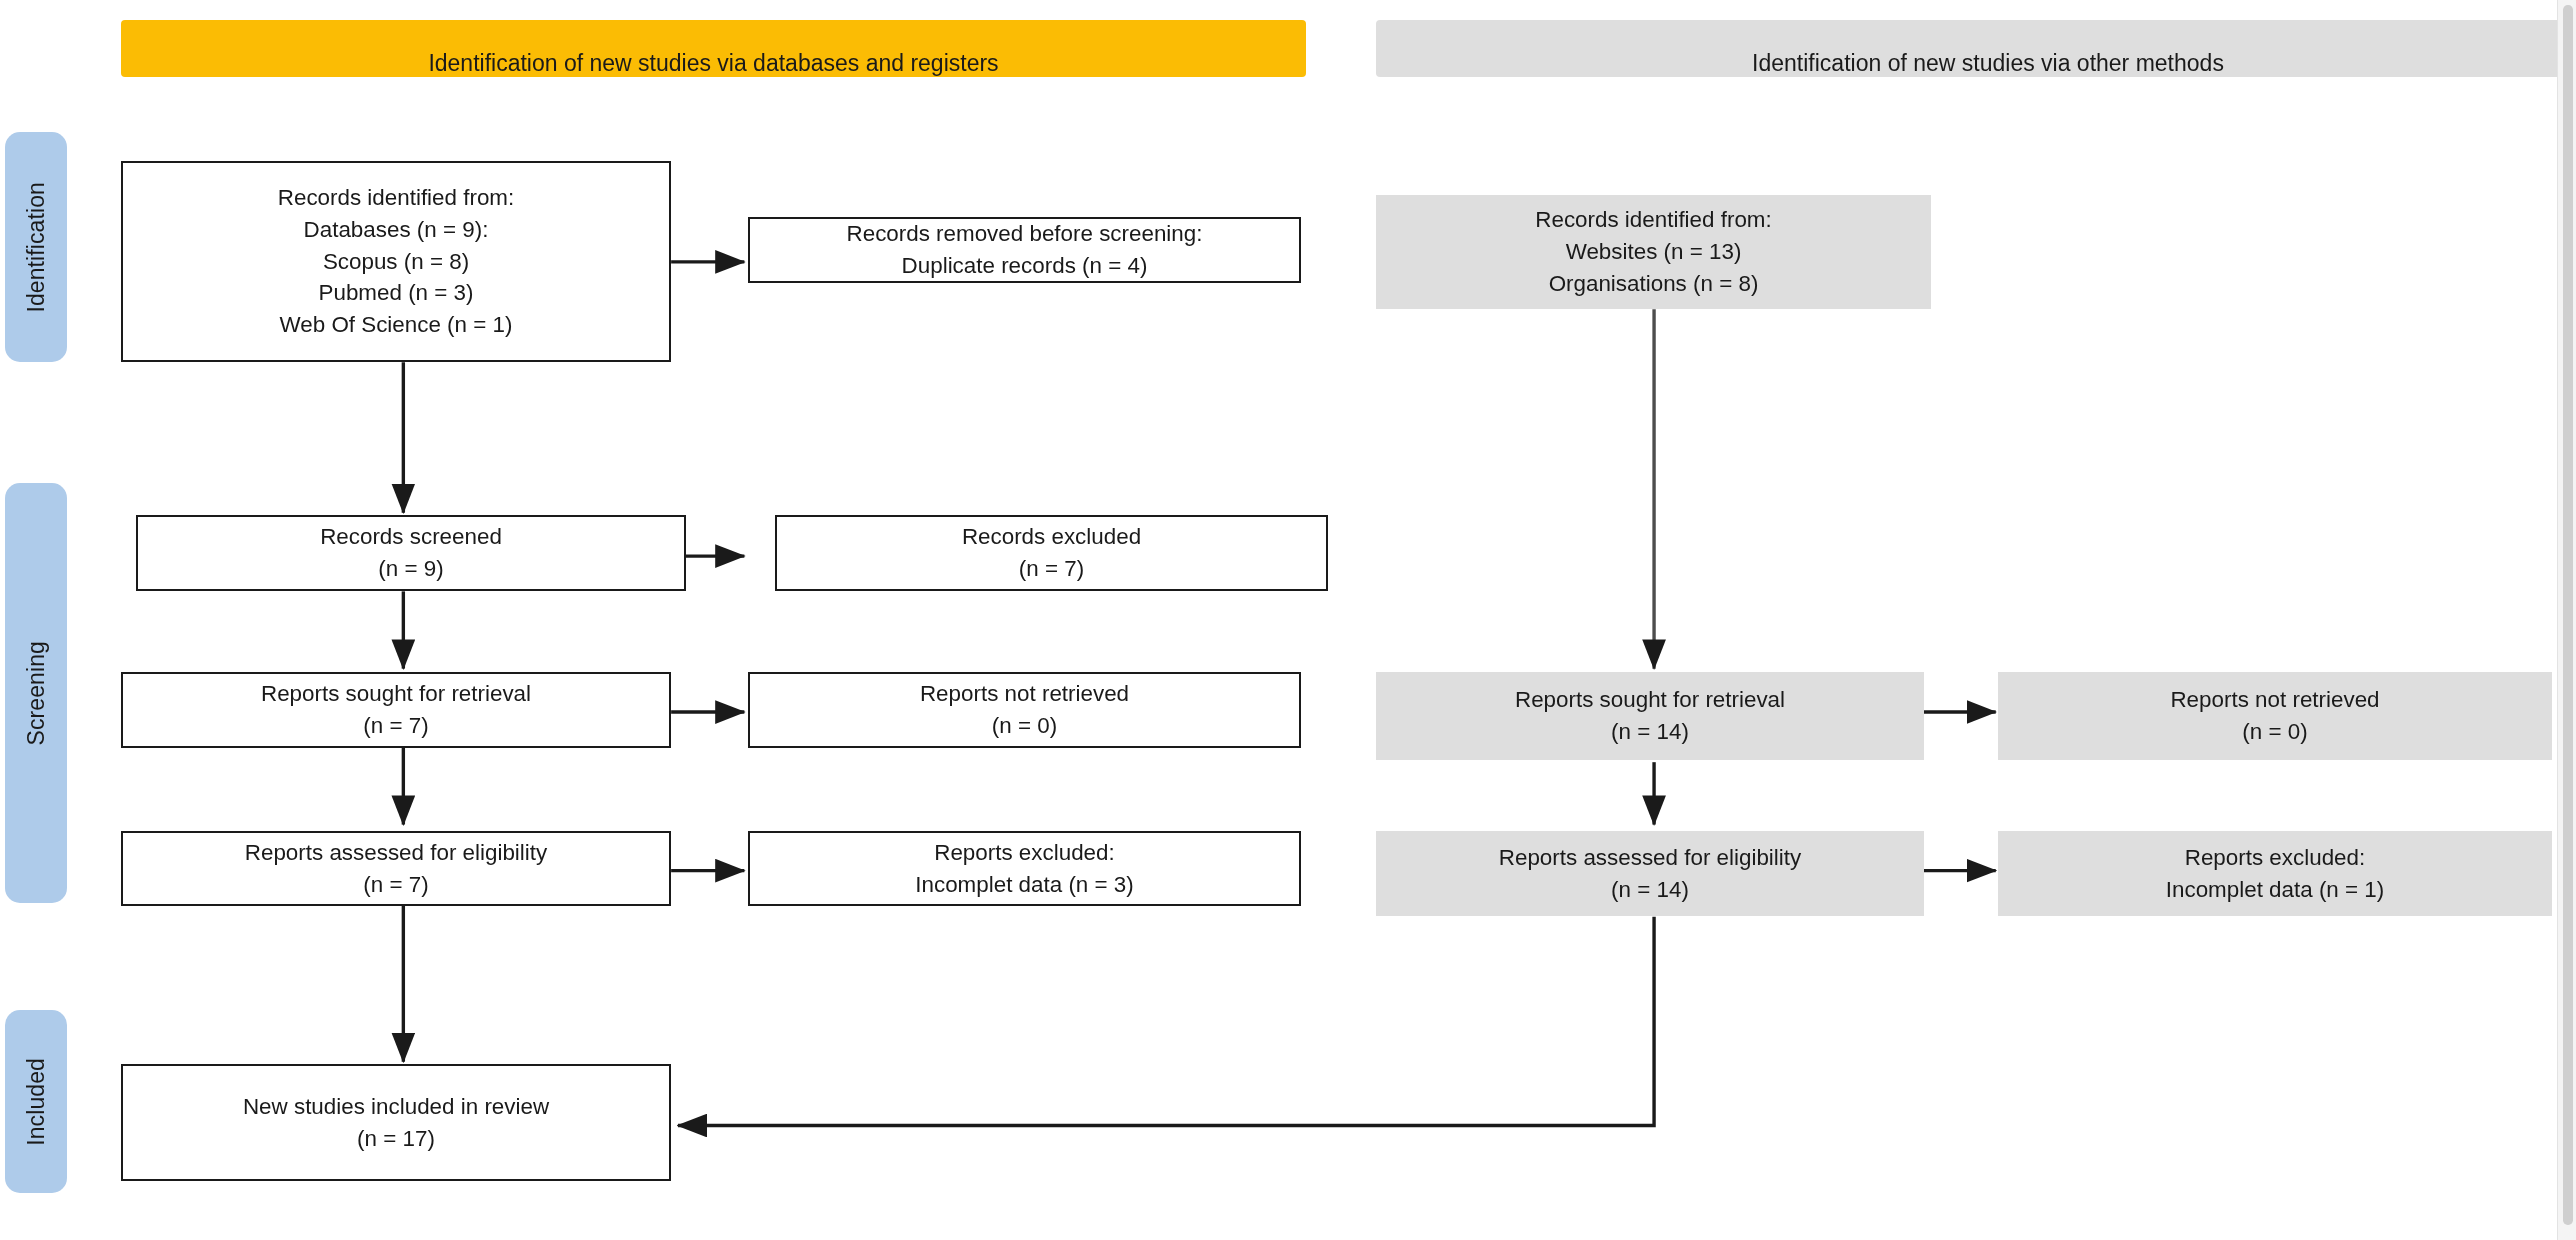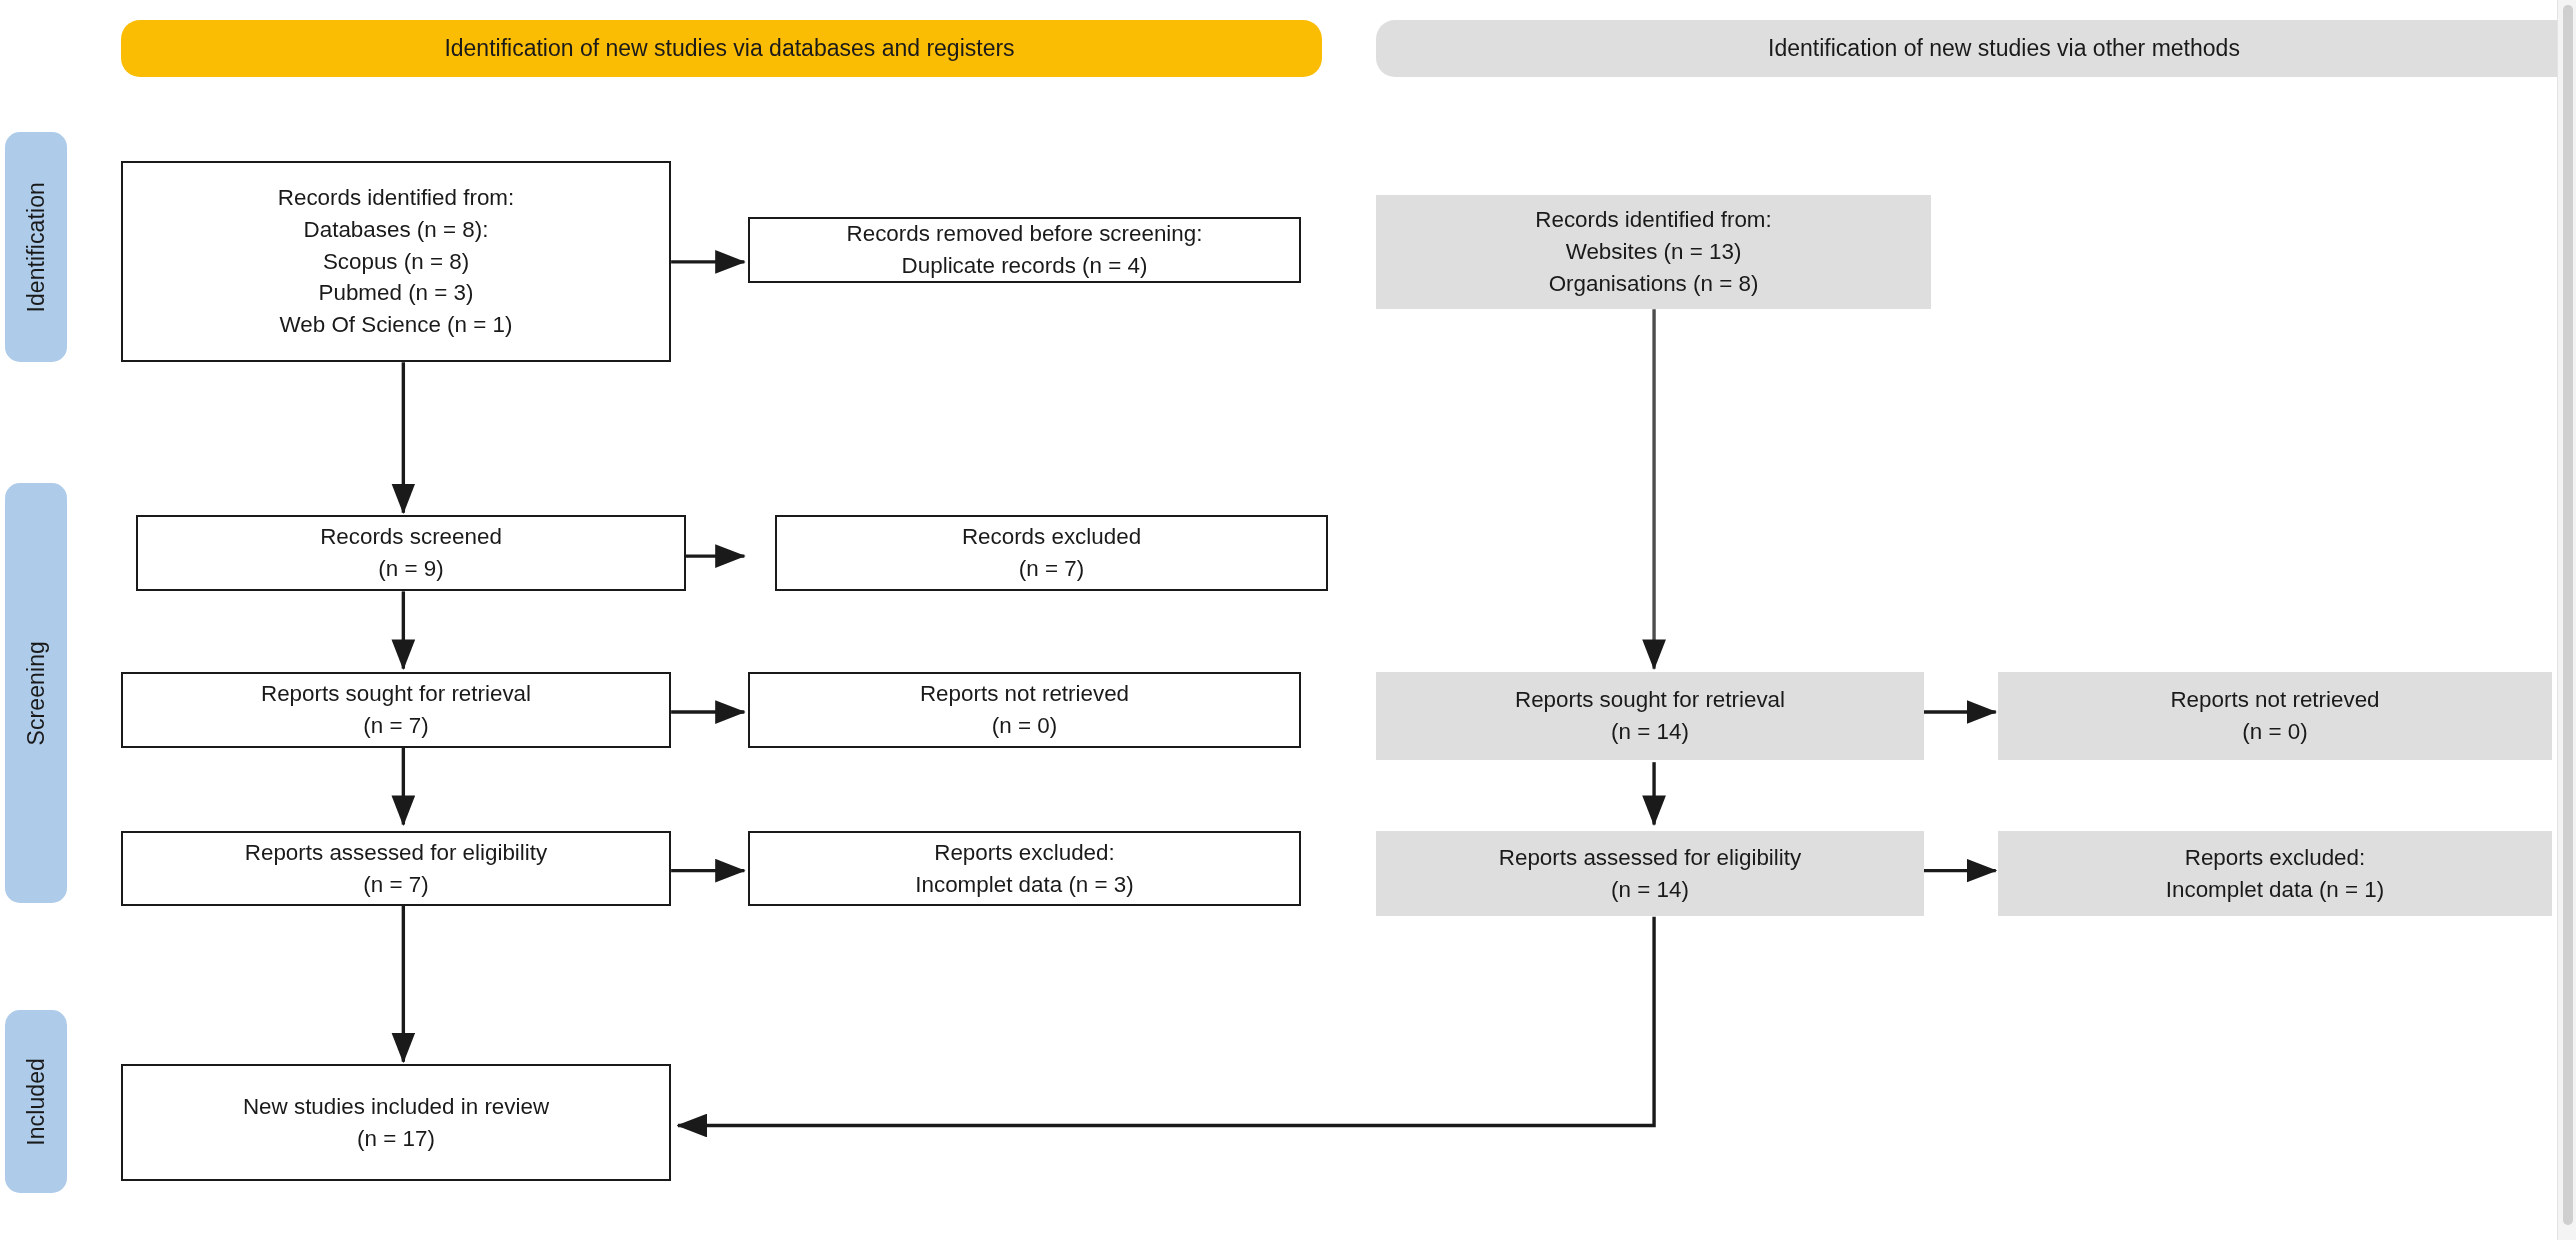--- a/index.html
+++ b/index.html
@@ -47,26 +47,25 @@
     font-size: 23px;
     color: #1a1a1a;
     letter-spacing: 0.1px;
     white-space: nowrap;
     font-family: "Liberation Sans", sans-serif;
   }
 
   
   .col-banner {
     position: absolute;
-    border-radius: 19px;
+    border-radius: 4px;
     display: flex;
-    align-items: center;
+    align-items: flex-end;
     justify-content: center;
     text-align: center;
-    padding-left: 16px;
   }
   .col-banner .banner-label {
     font-size: 23px;
     color: #1a1a1a;
     font-family: "Liberation Sans", sans-serif;
   }
   .col-banner.banner-databases { background: #fbbc04; }
   .col-banner.banner-other { background: #dedede; }
 
   
@@ -196,21 +195,21 @@
   <div class="stage-pill" style="left:5.4px; top:483px; width:62px; height:420px;">
     <span class="stage-label">Screening</span>
   </div>
 
   <div class="stage-pill" style="left:5.4px; top:1010px; width:62px; height:183px;">
     <span class="stage-label">Included</span>
   </div>
 
   <div class="flow-box box-white" style="left:121px; top:161px; width:550px; height:201px;">
     <span class="box-line">Records identified from:</span>
-    <span class="box-line">Databases (n = 8):</span>
+    <span class="box-line">Databases (n = 9):</span>
     <span class="box-line">Scopus (n = 8)</span>
     <span class="box-line">Pubmed (n = 3)</span>
     <span class="box-line">Web Of Science (n = 1)</span>
   </div>
 
   <div class="flow-box box-white" style="left:748px; top:217px; width:553px; height:66px;">
     <span class="box-line">Records removed before screening:</span>
     <span class="box-line">Duplicate records (n = 4)</span>
   </div>
 

